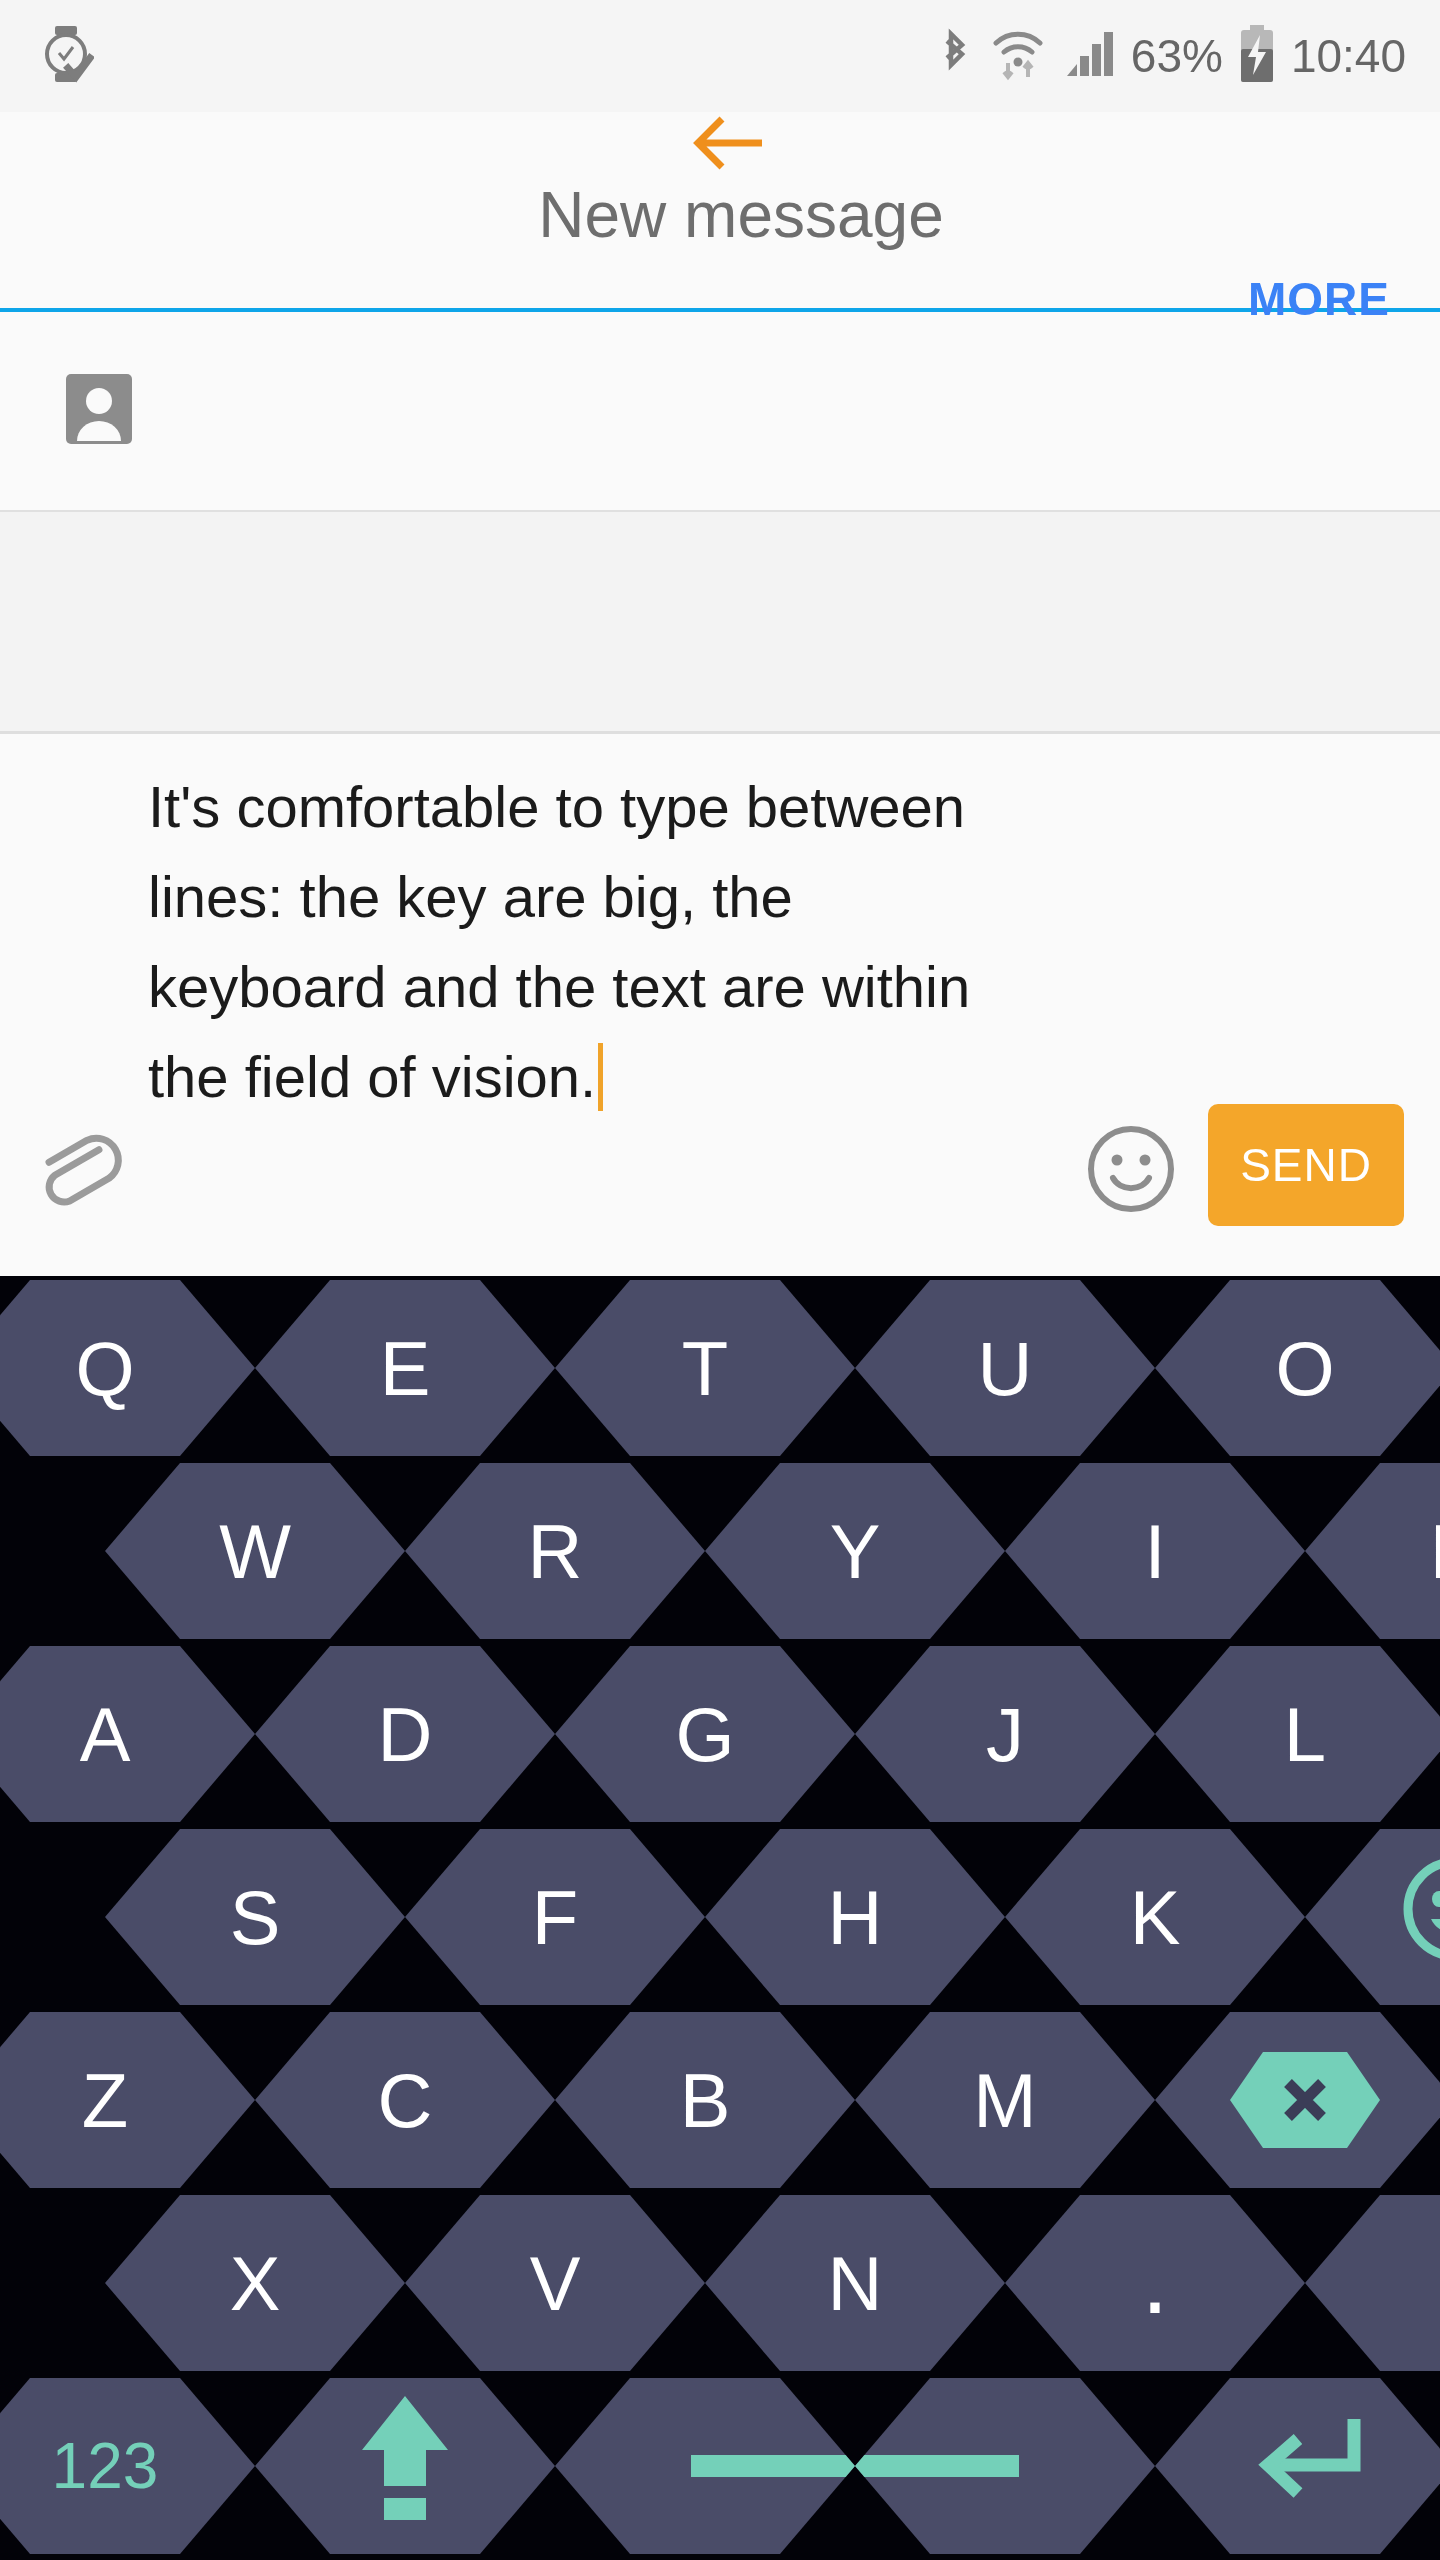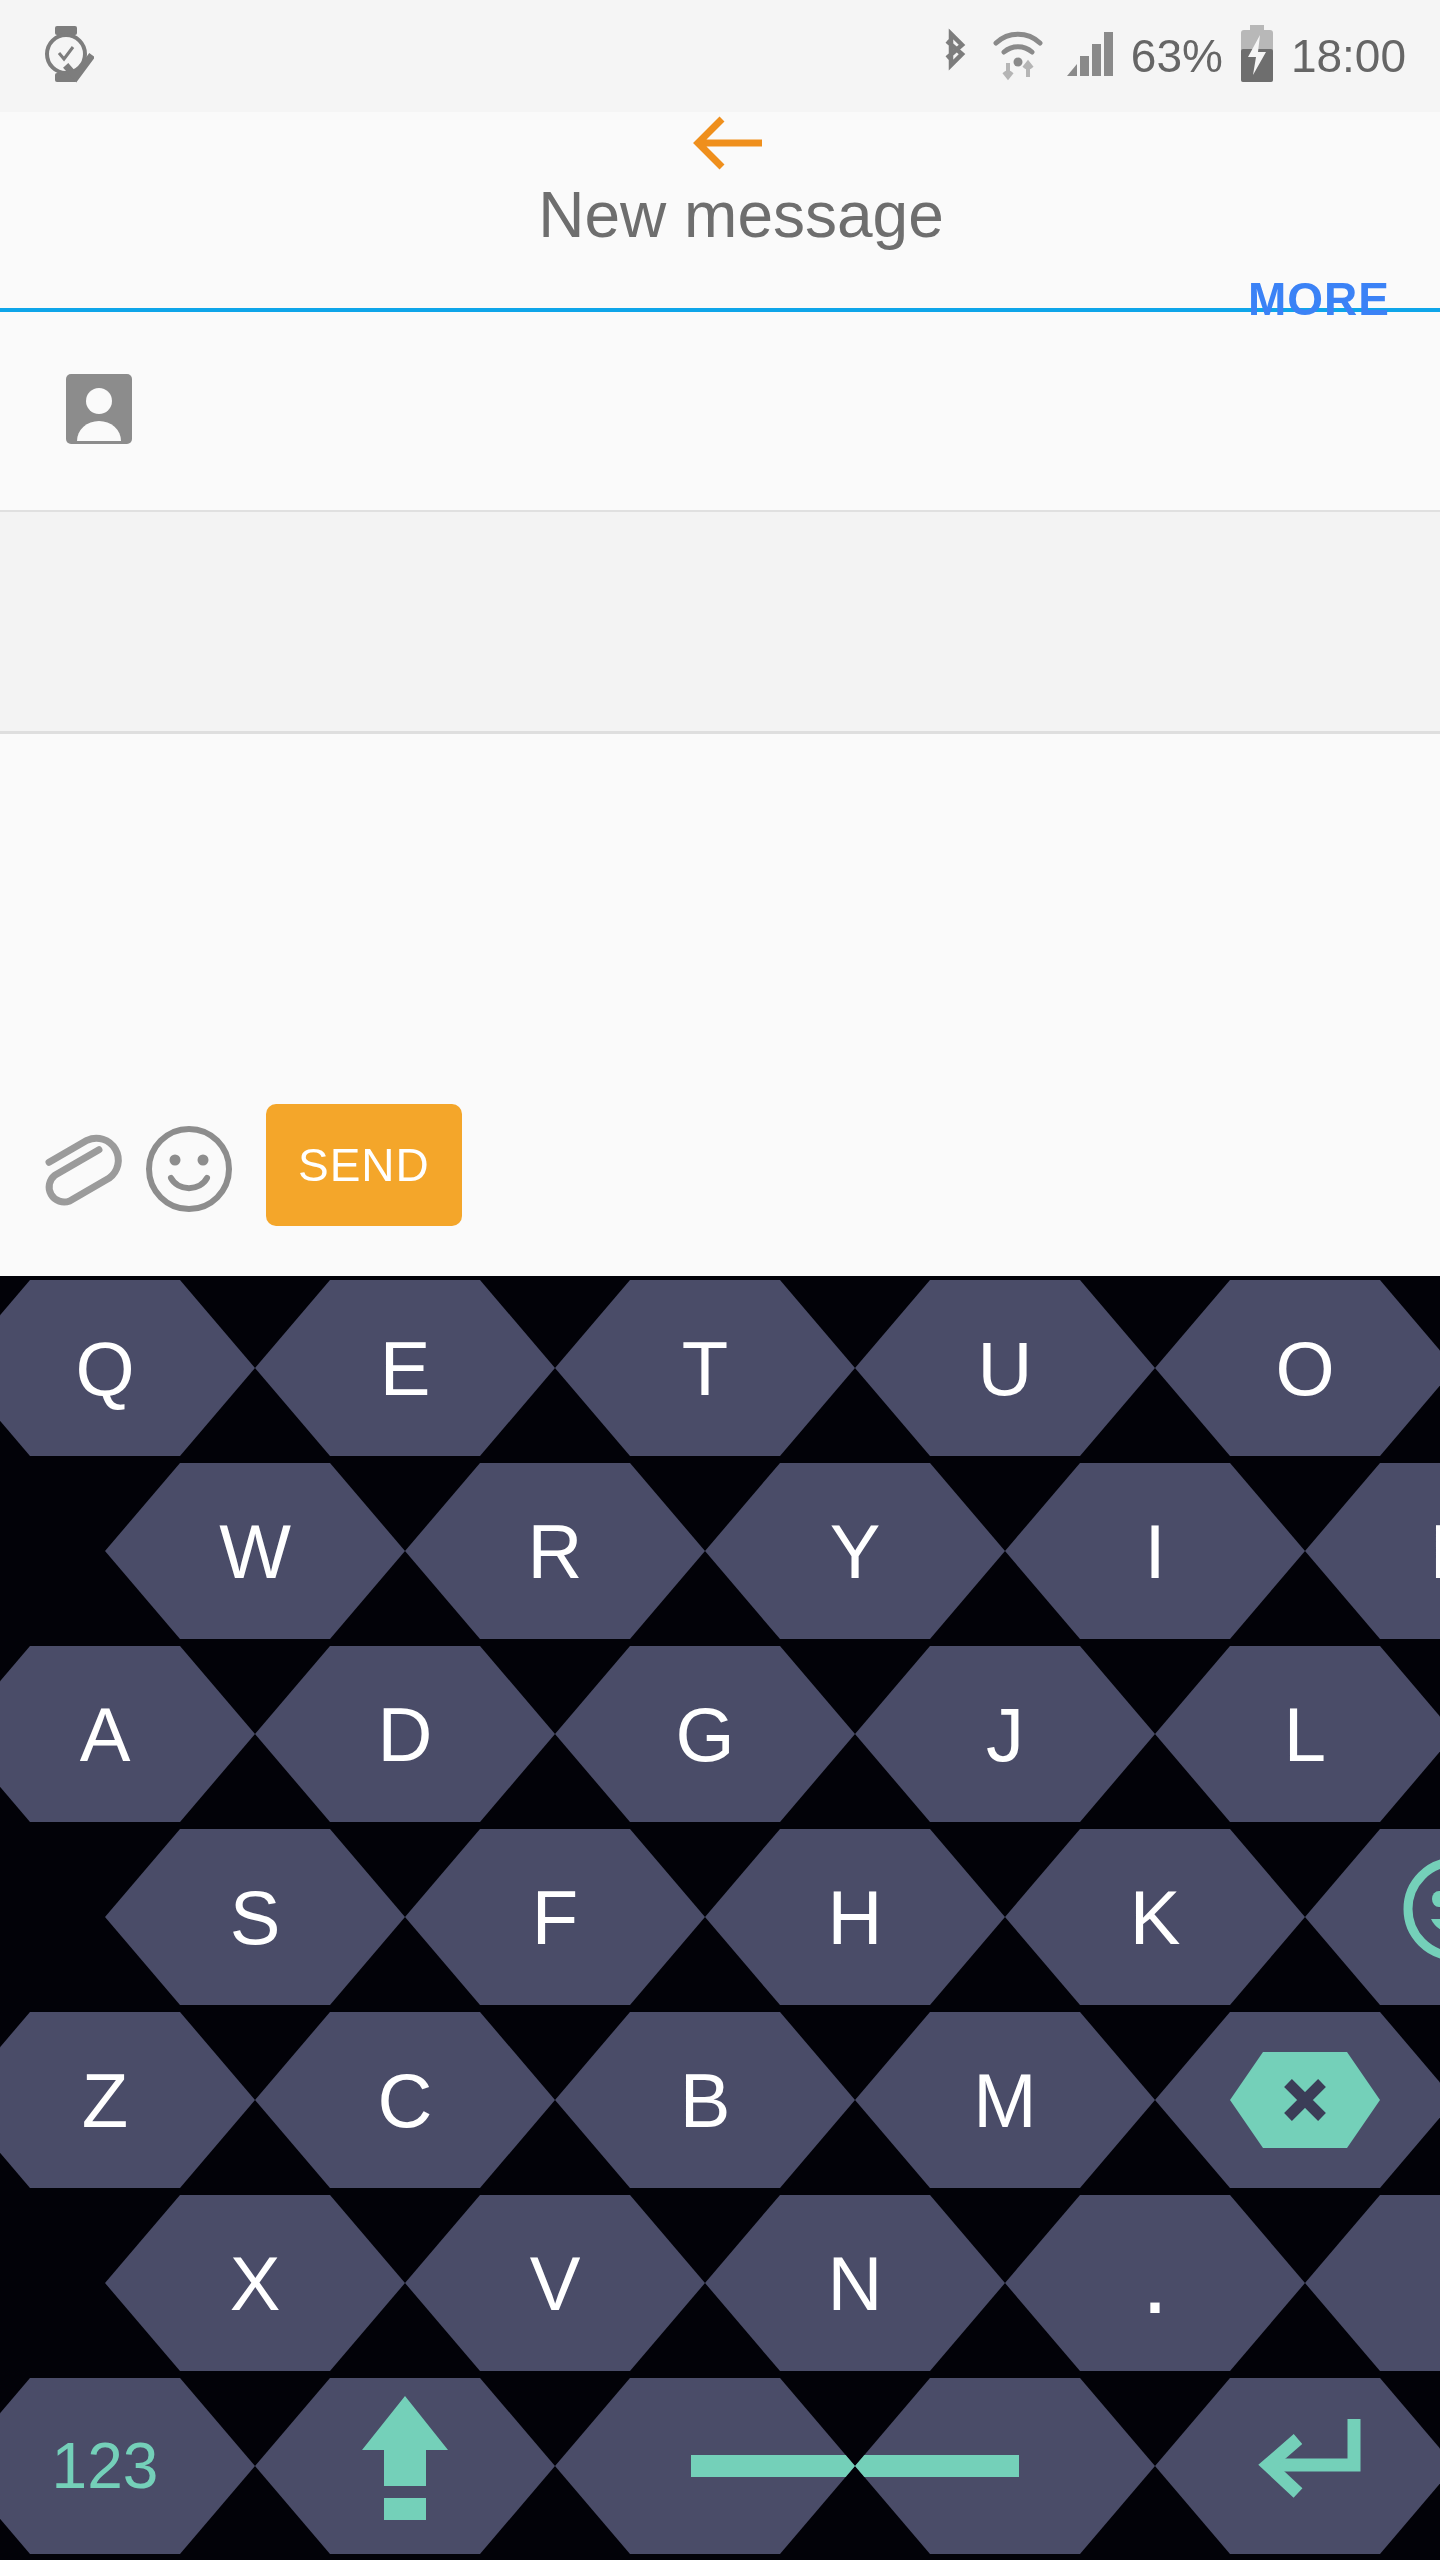--- a/index.html
+++ b/index.html
@@ -181,21 +181,21 @@
     </span>
     <span class="sb-batt-txt">63%</span>
     <span class="ico">
       <svg width="40" height="58" viewBox="0 0 40 58">
         <rect x="13" y="0" width="14" height="6" fill="#b8b8b8"></rect>
         <rect x="4" y="5" width="32" height="52" rx="3" fill="#b8b8b8"></rect>
         <rect x="4" y="24" width="32" height="33" rx="2" fill="#6e6e6e"></rect>
         <path d="M23 10 L11 32 L19 32 L16 50 L29 27 L21 27 Z" fill="#f5f5f5"></path>
       </svg>
     </span>
-    <span class="sb-time">18:00</span>
+    <span class="sb-time">10:40</span>
   </div>
 </div>
 
 <div class="appbar">
   <div class="back-btn">
     <span>
       <svg width="76" height="62" viewBox="0 0 76 62">
         <path d="M70 31 L8 31 M30 7 L6 31 L30 55" fill="none" stroke="#ef8f1c" stroke-width="7" stroke-linecap="butt" stroke-linejoin="miter"></path>
       </svg>
     </span>
@@ -218,20 +218,23 @@
 
 <div class="convo"></div>
 
 <div class="compose">
   <div class="attach-btn">
     <span>
       <svg width="96" height="96" viewBox="0 0 96 96">
         <path d="M63 23 L27 59 a15 15 0 0 0 21 21 L80 48 a22 22 0 0 0 -31 -31 L18 48" fill="none" stroke="#9b9b9b" stroke-width="7" stroke-linecap="round" stroke-linejoin="round" transform="rotate(15 48 48)"></path>
       </svg>
     </span>
+  </div>
+  <div class="msg-wrap">
+    <div class="msg-text"><span>It's comfortable to type between lines: the key are big, the keyboard and the text are within the field of vision.</span><span class="caret"></span></div>
   </div>
   <div class="emoji-btn">
     <span>
       <svg width="96" height="96" viewBox="0 0 96 96">
         <circle cx="48" cy="48" r="40" fill="none" stroke="#8d8d8d" stroke-width="6"></circle>
         <circle cx="34" cy="39" r="5.5" fill="#8d8d8d"></circle>
         <circle cx="62" cy="39" r="5.5" fill="#8d8d8d"></circle>
         <path d="M30 57 a20 18 0 0 0 36 0" fill="none" stroke="#8d8d8d" stroke-width="6" stroke-linecap="round"></path>
       </svg>
     </span>

